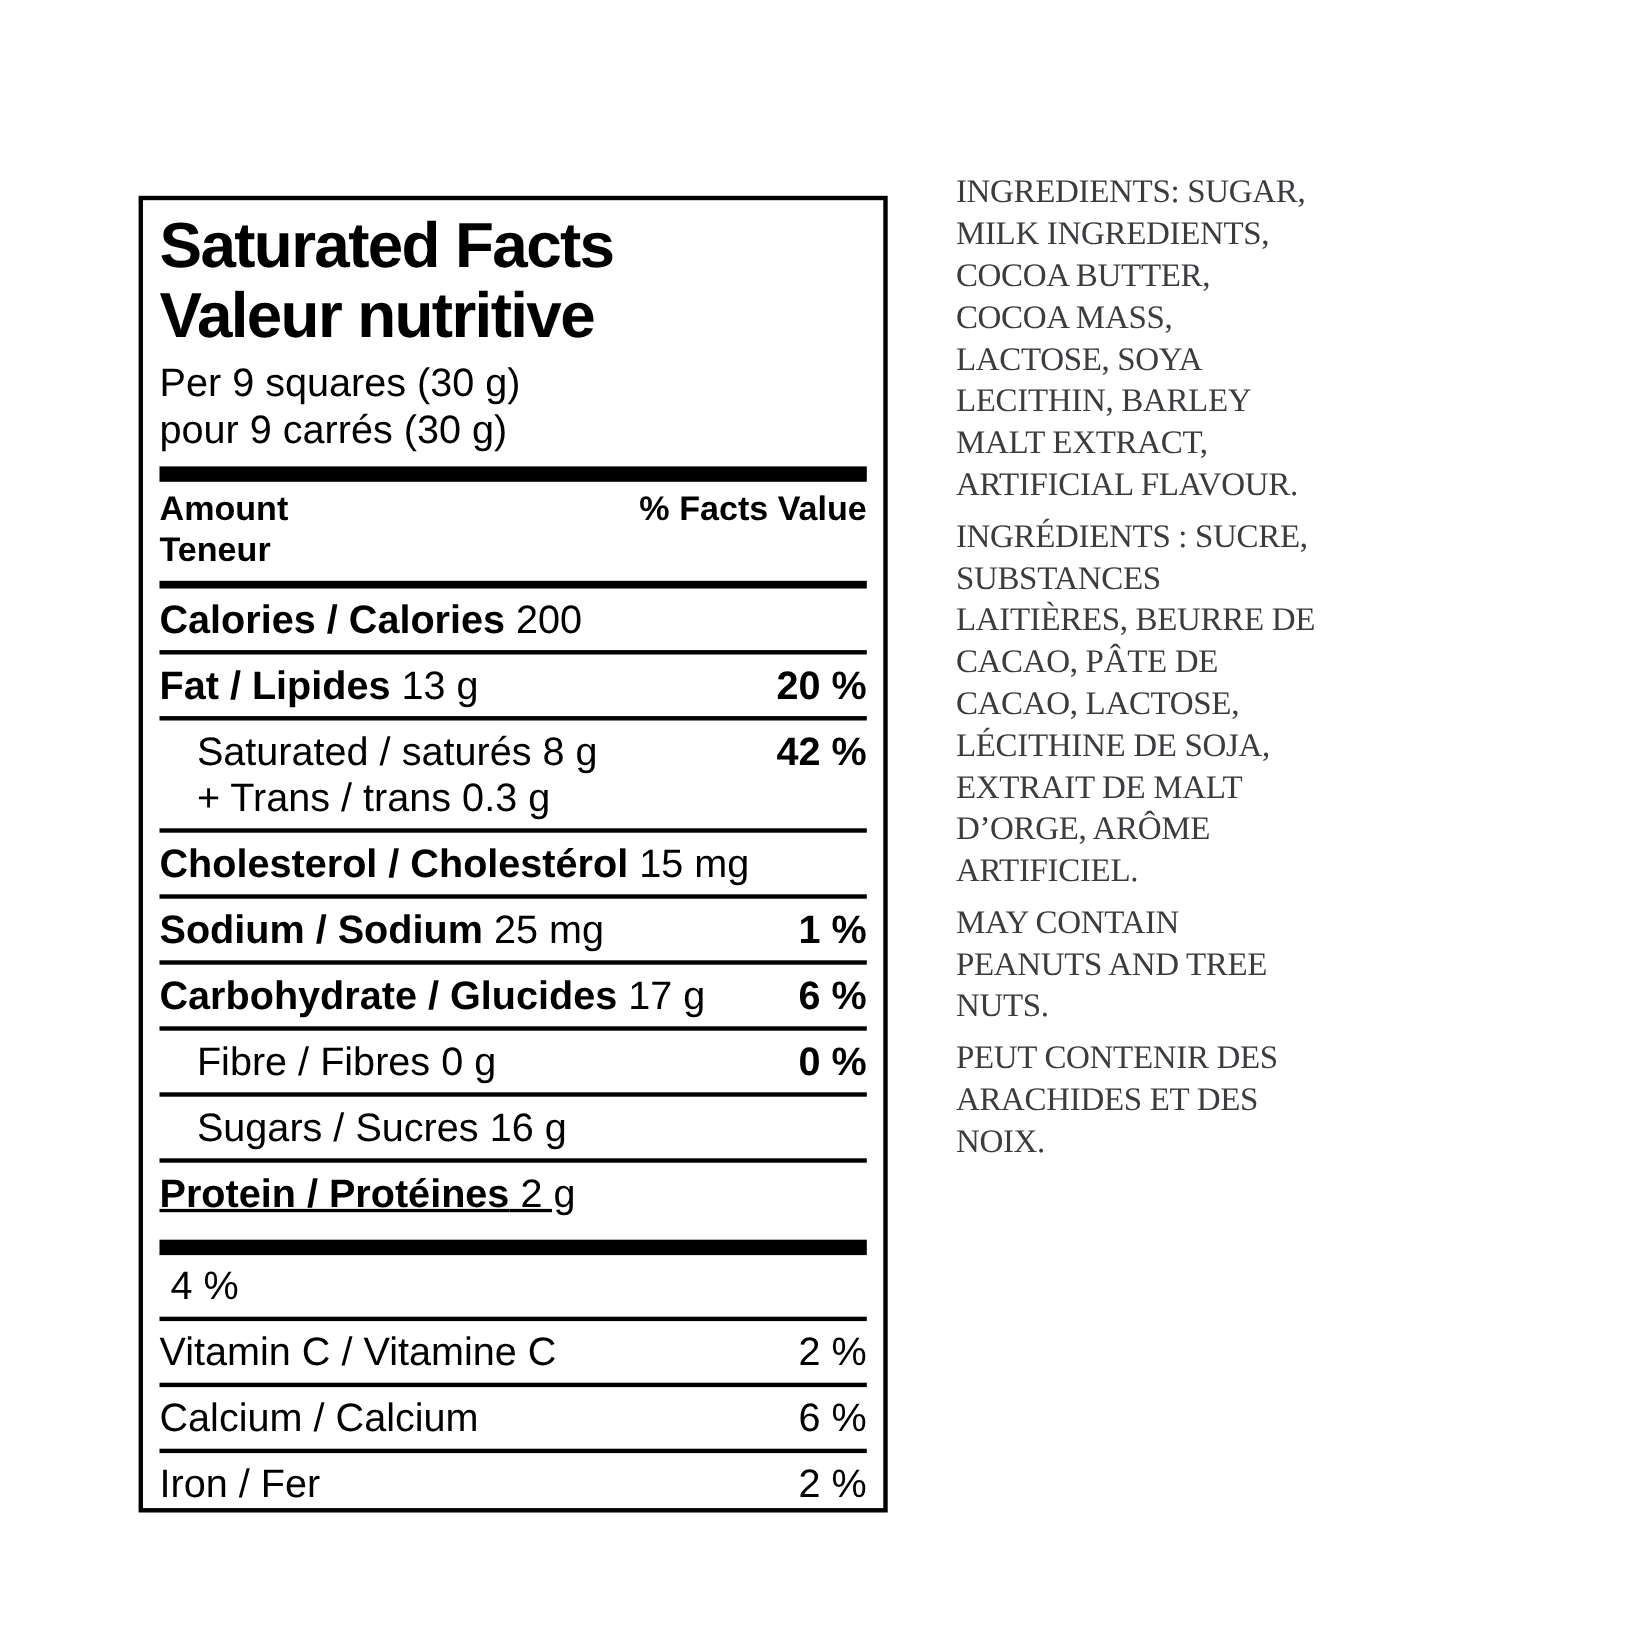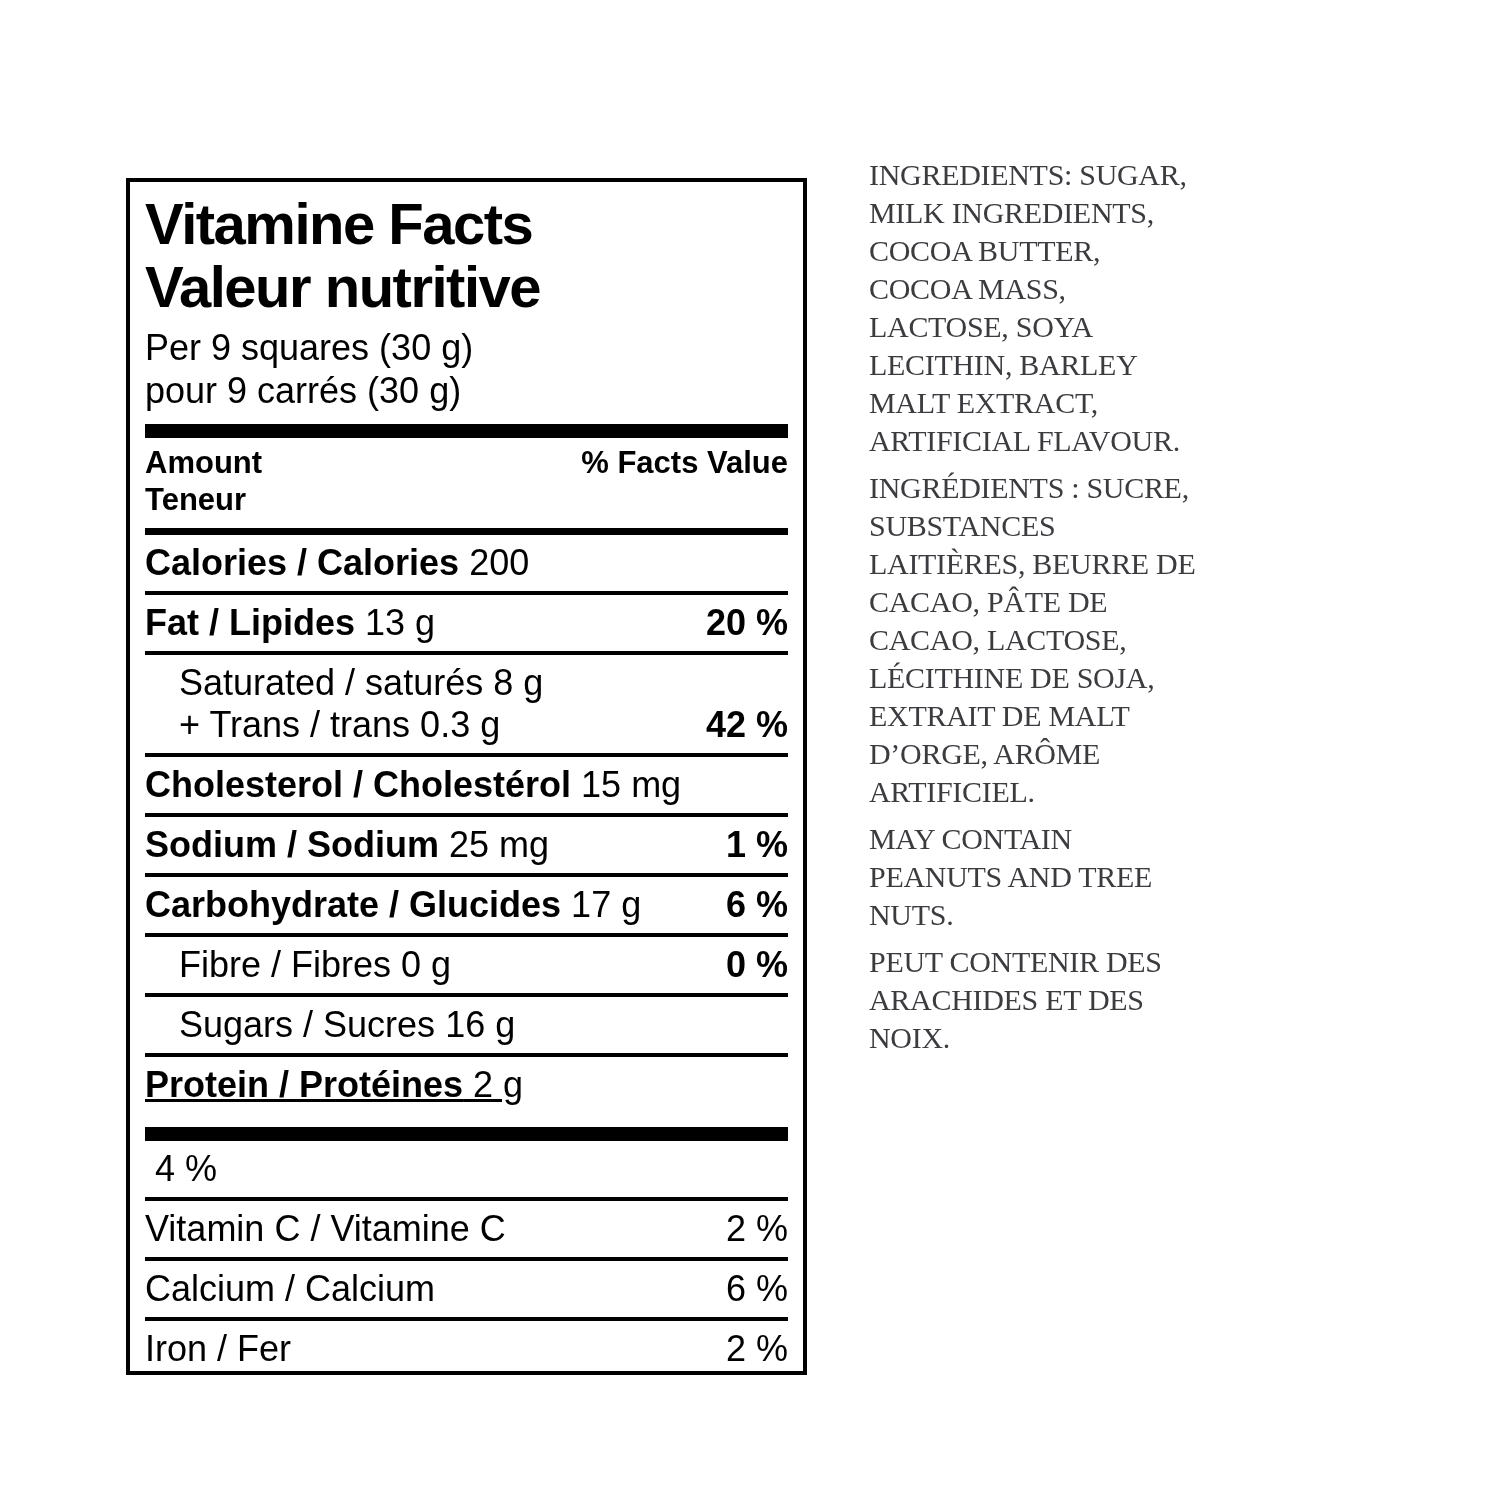--- a/index.html
+++ b/index.html
@@ -22,21 +22,21 @@
   .serving{font-size:36px;line-height:43px;}
   .serving.first{margin-top:8px;}
   .bar{background:var(--panel-text);}
   .bar.thick{height:14px;margin-top:12px;}
   .bar.thick2{height:14px;margin-top:14px;}
   .bar.med{height:7px;margin-top:10px;}
   .hdr-row{display:flex;justify-content:space-between;font-weight:bold;font-size:31px;line-height:37px;}
   .hdr-row.first{margin-top:6px;}
 
   .nrow{
-    display:flex;justify-content:space-between;align-items:flex-end;
+    display:flex;justify-content:space-between;align-items:flex-start;
     font-size:36px;line-height:42px;padding:7px 0;
     border-bottom:4px solid var(--panel-text);
   }
   .nrow:last-child{border-bottom:none;text-decoration:underline;}
   .nrow .names{flex:1 1 auto;}
   .nrow.indent .names{padding-left:34px;}
   .b{font-weight:bold;}
   .dv{flex:0 0 auto;white-space:nowrap;padding-left:10px;}
 
   .vrow{
@@ -53,21 +53,21 @@
     font-size:30px;line-height:38px;letter-spacing:-0.3px;
   }
   .ingredients p{white-space:pre-line;margin-bottom:9px;}
 </style>
 </head>
 <body>
 
 <div class="canvas">
 
   <div class="nft-box">
-    <div class="nft-title first">Vitamine Facts</div>
+    <div class="nft-title first">Saturated Facts</div>
     <div class="nft-title">Valeur nutritive</div>
     <div class="serving first">Per 9 squares (30 g)</div>
     <div class="serving">pour 9 carrés (30 g)</div>
 
     <div class="bar thick"></div>
 
     <div class="hdr-row first">
       <span>Amount</span>
       <span>% Facts Value</span>
     </div>

